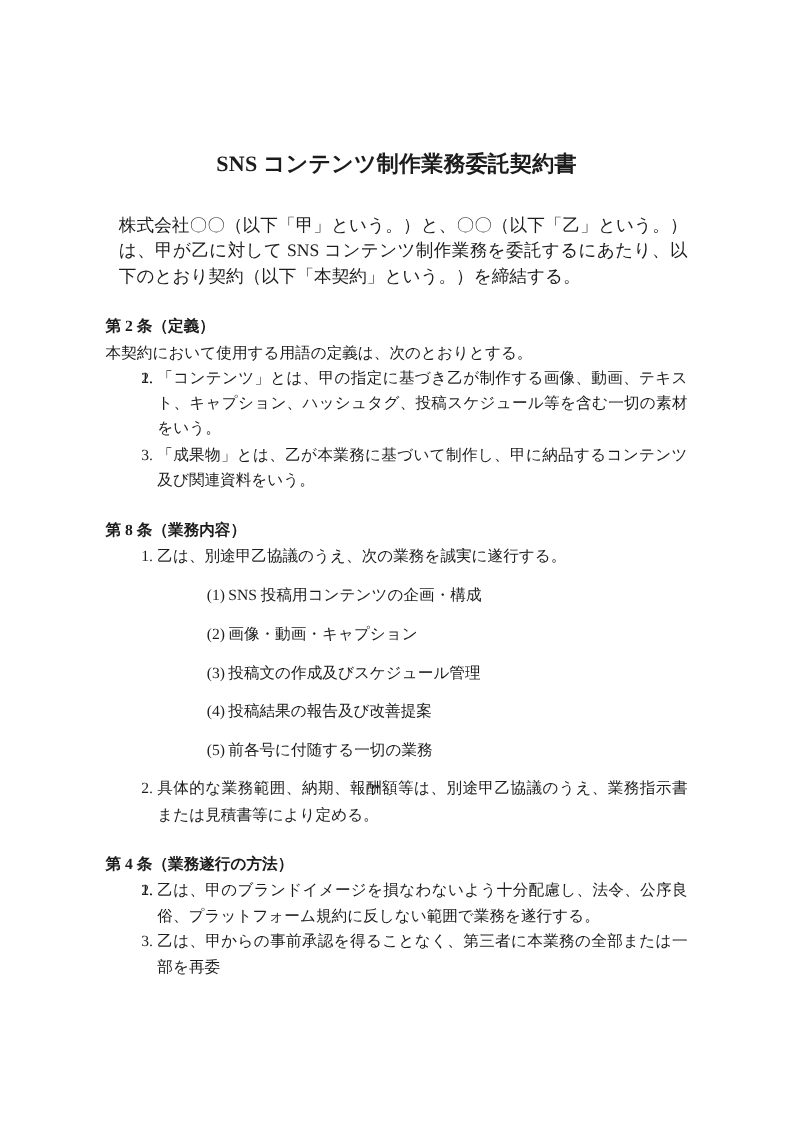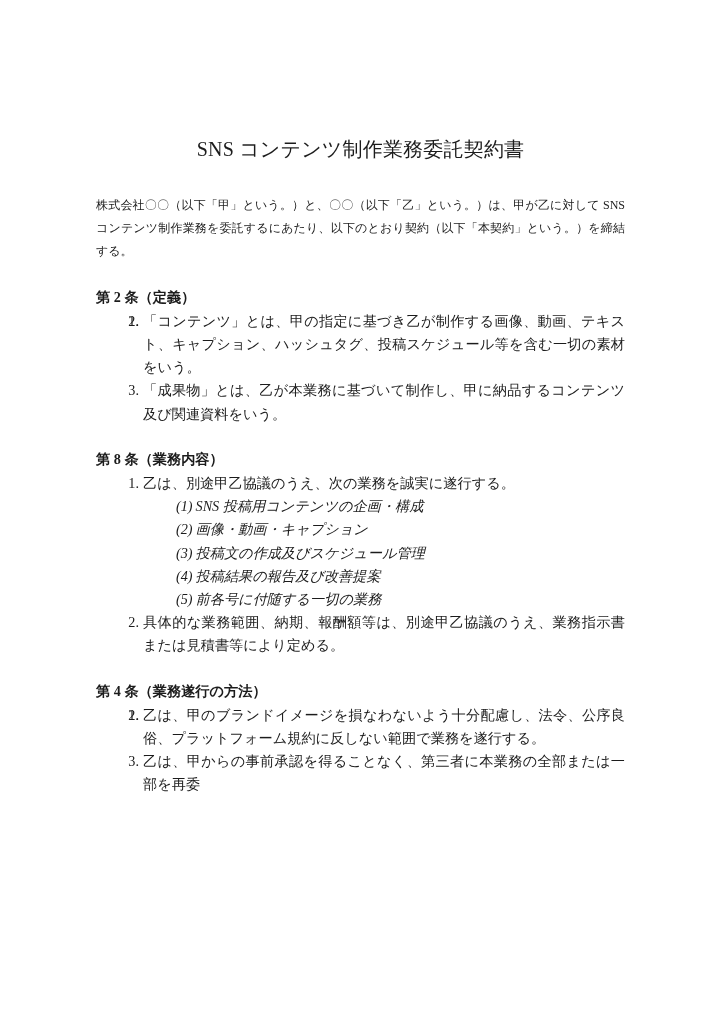--- a/index.html
+++ b/index.html
@@ -22,27 +22,27 @@
     height: 1024px;
     padding: 136px 99px 0 96px;
     background: #ffffff;
   }
 
   .doc-title {
     margin: 0 0 32px 0;
     text-align: center;
     font-size: 20px;
     line-height: 26px;
-    font-weight: normal;
+    font-weight: bold;
     letter-spacing: 0.2px;
   }
 
   .para {
-    margin: 0 0 22px 0;
-    font-size: 12px;
+    margin: 0 0 22px 12px;
+    font-size: 16px;
     line-height: 23.2px;
     text-align: justify;
     text-justify: inter-ideograph;
   }
 
   .article {
     margin: 0 0 22px 0;
   }
   .article:last-child {
     margin-bottom: 0;
@@ -90,42 +90,42 @@
   ol.items > li > .marker::after {
     content: ".";
   }
 
   ol.subitems {
     margin: 0;
     padding: 0 0 0 33px;
     list-style: none;
   }
   ol.subitems > li {
-    margin: 0;
+    margin: 12px;
     font-size: 14.2px;
     line-height: 23.2px;
     white-space: nowrap;
-    font-style: italic;
   }
   ol.subitems > li .sub-marker {
     margin-right: 3px;
   }
 </style>
 </head>
 <body>
 
 <div class="page">
 
   <h1 class="doc-title">SNS コンテンツ制作業務委託契約書</h1>
 
   <p class="para">株式会社〇〇（以下「甲」という。）と、〇〇（以下「乙」という。）は、甲が乙に対して SNS コンテンツ制作業務を委託するにあたり、以下のとおり契約（以下「本契約」という。）を締結する。</p>
 
   <div id="articles-container">
       <section class="article">
         <h2 class="article-heading">第 2 条（定義）</h2>
+        <p class="article-lead">本契約において使用する用語の定義は、次のとおりとする。</p>
         <ol class="items">
           <li><span class="marker">1</span></li>
           <li><span class="marker">2</span><span>「コンテンツ」とは、甲の指定に基づき乙が制作する画像、動画、テキスト、キャプション、ハッシュタグ、投稿スケジュール等を含む一切の素材をいう。</span></li>
           <li><span class="marker">3</span><span>「成果物」とは、乙が本業務に基づいて制作し、甲に納品するコンテンツ及び関連資料をいう。</span></li>
         </ol>
       </section>
       <section class="article">
         <h2 class="article-heading">第 8 条（業務内容）</h2>
         <ol class="items">
           <li><span class="marker">1</span><span>乙は、別途甲乙協議のうえ、次の業務を誠実に遂行する。</span><ol class="subitems">

